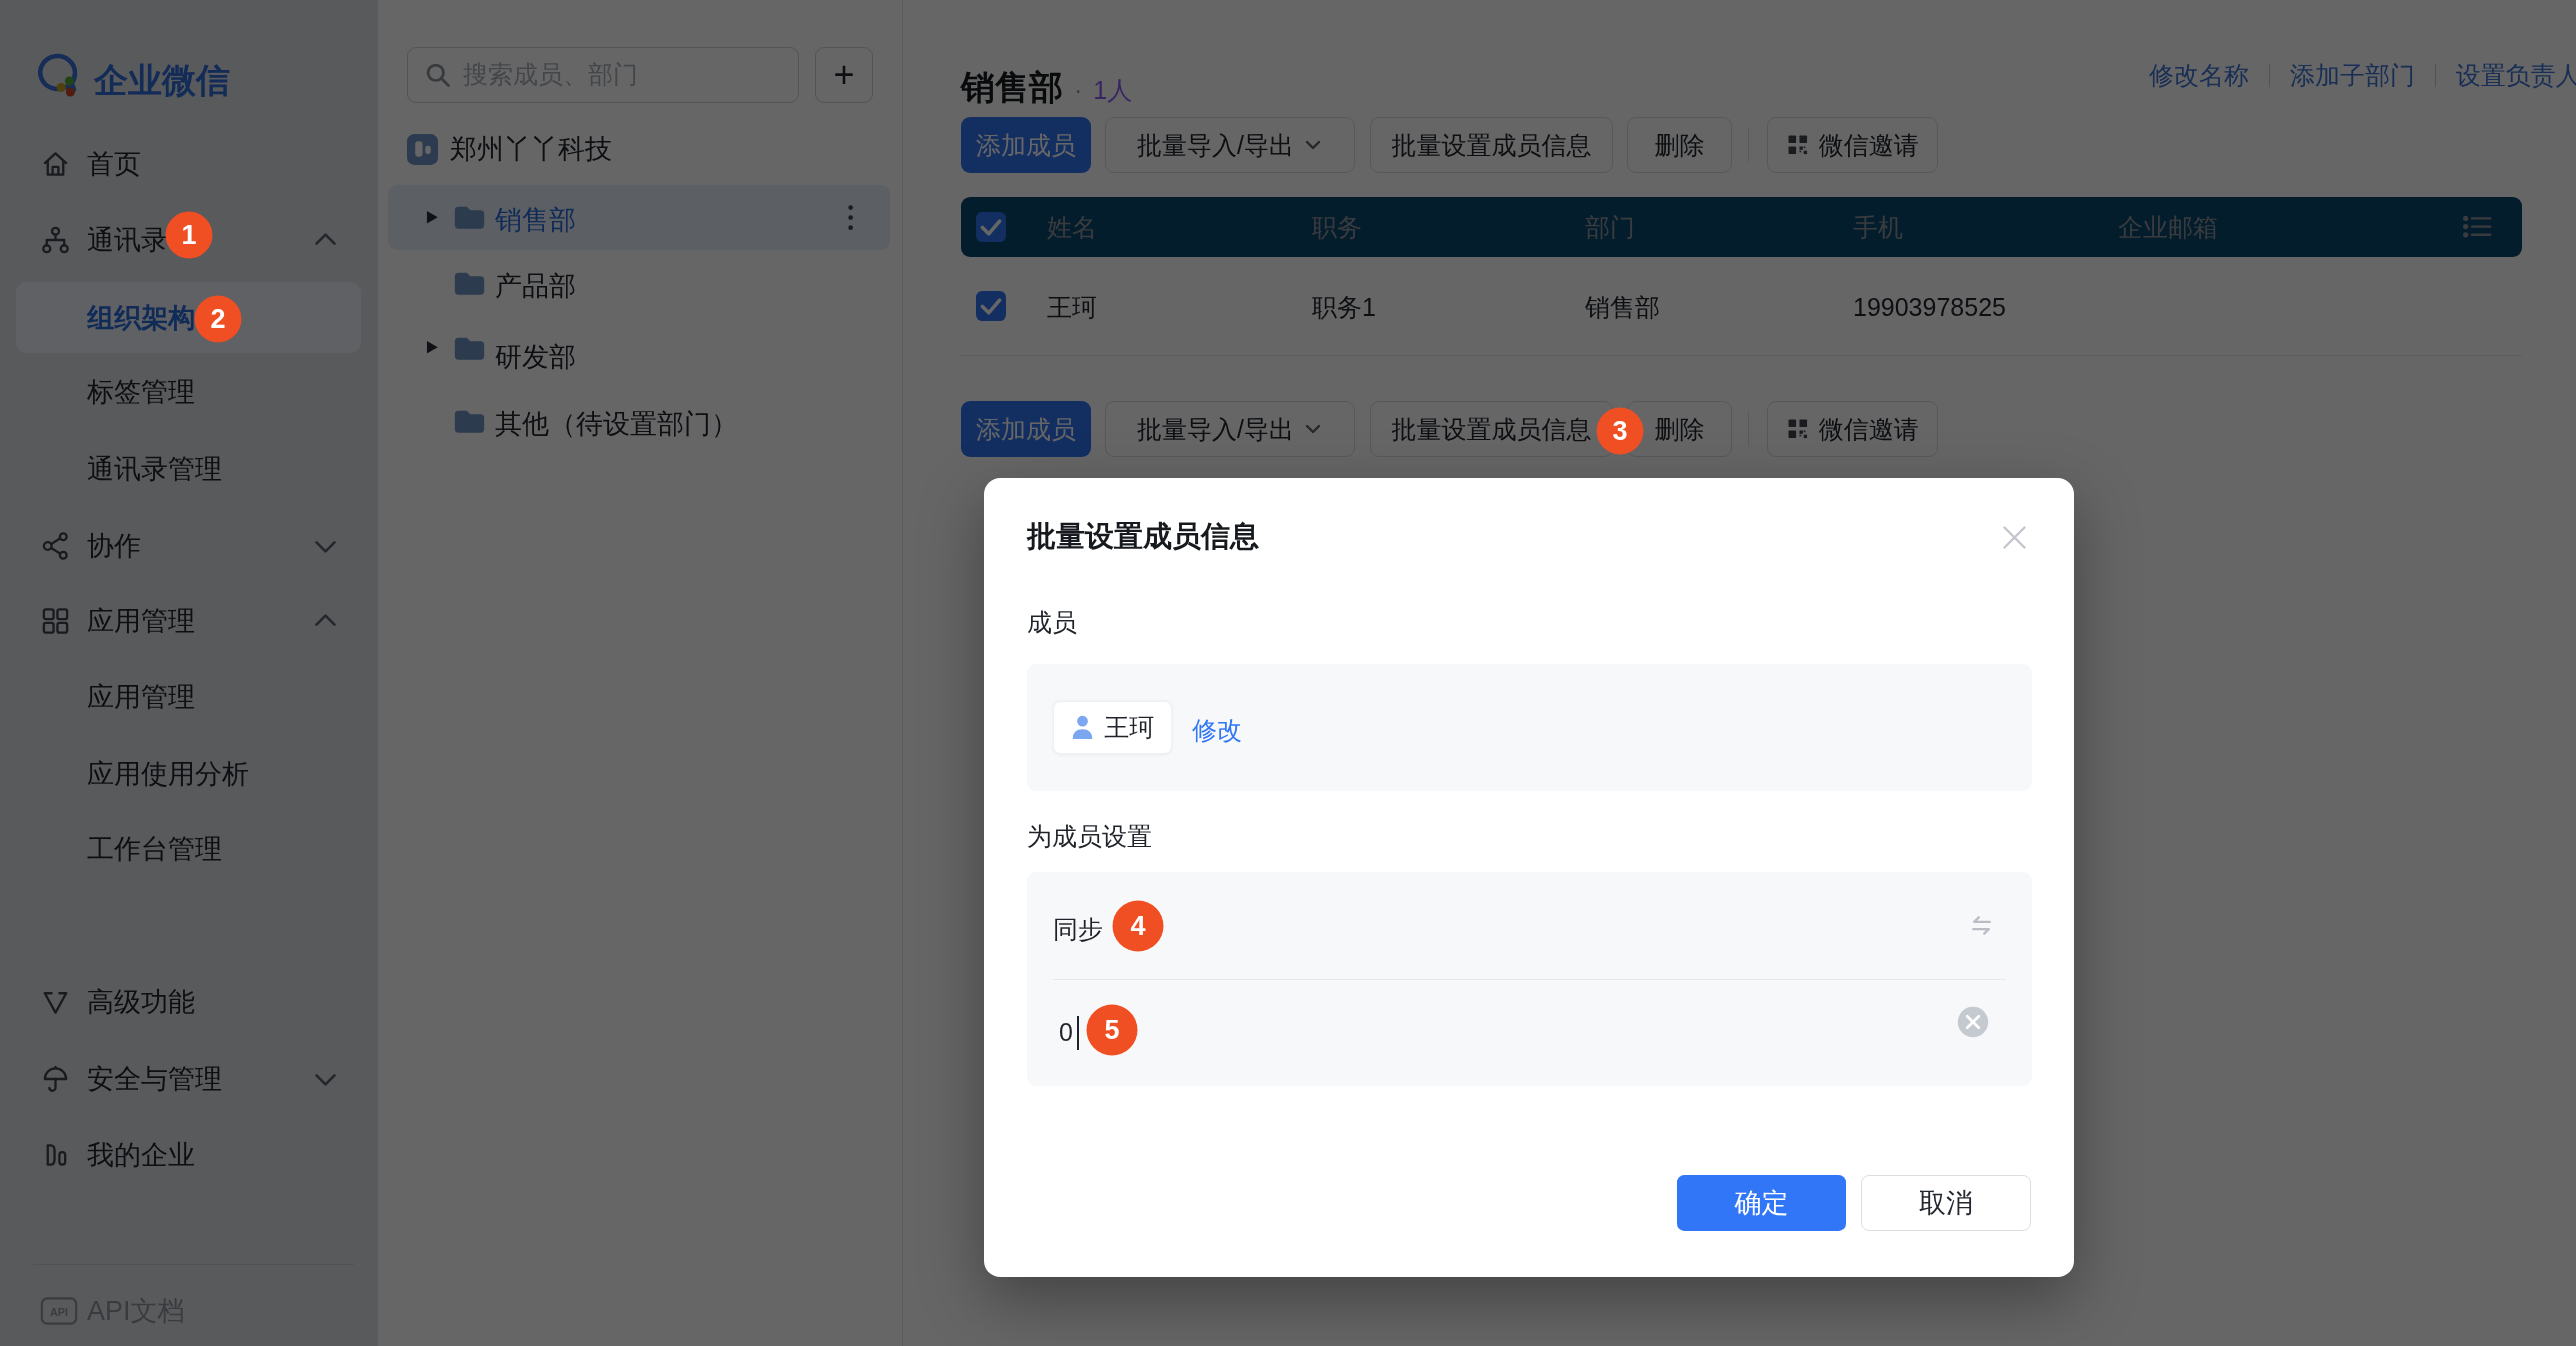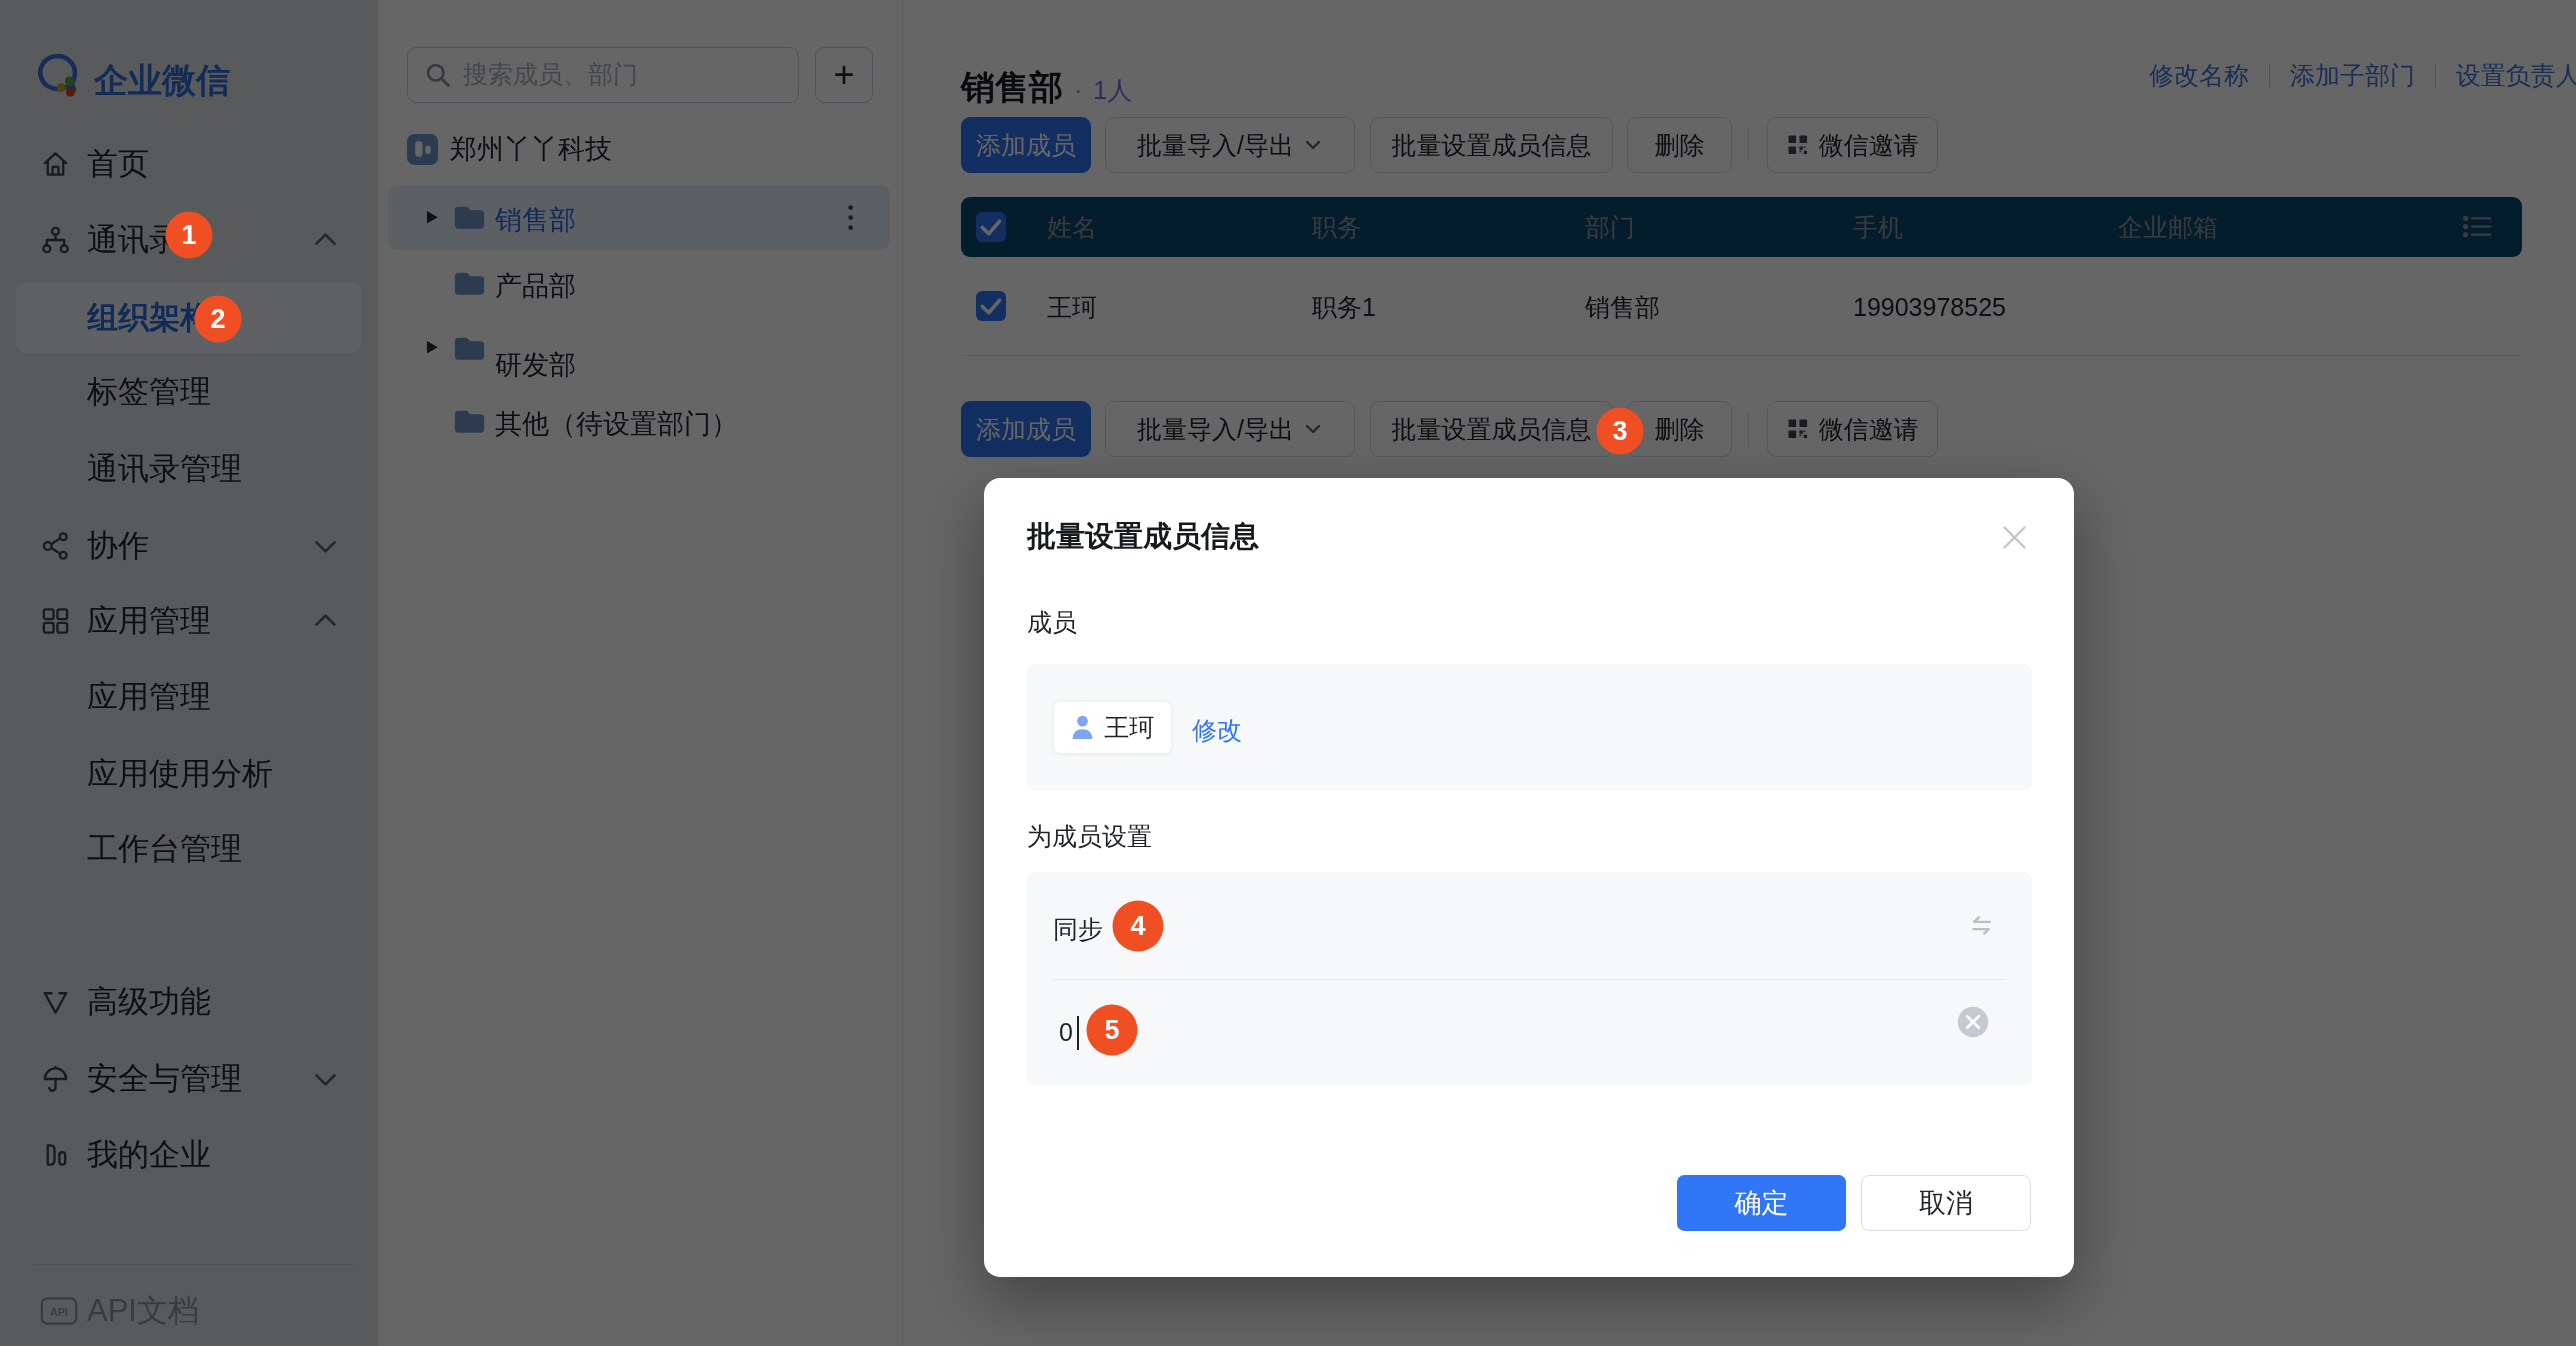--- a/index.html
+++ b/index.html
@@ -4,21 +4,21 @@
 <style>
   html,body{margin:0;padding:0;background:#fff;}
   #screen{position:relative;width:2576px;height:1347px;overflow:hidden;
     font-family:"Liberation Sans","DejaVu Sans",sans-serif;color:#23272E;}
   .abs{position:absolute;}
   
   #sidebar{position:absolute;left:0;top:0;width:378px;height:1347px;background:#DDE1E7;}
   .sb-item{position:absolute;left:0;width:378px;height:76px;}
   .sb-icon{position:absolute;left:40px;top:50%;transform:translateY(-50%);width:31px;height:31px;color:#3F454E;}
   .sb-icon svg{width:100%;height:100%;display:block;}
-  .sb-label{position:absolute;left:87px;top:50%;transform:translateY(-50%);font-size:31px;color:#23272E;white-space:nowrap;}
+  .sb-label{position:absolute;left:87px;top:50%;transform:translateY(-50%);font-size:27px;color:#23272E;white-space:nowrap;}
   .sb-chev{position:absolute;left:312px;top:50%;transform:translateY(-50%);width:27px;height:27px;color:#5A616B;}
   .sb-pill{position:absolute;left:16.3px;width:345px;height:71px;background:#EFF3FA;border-radius:11px;}
   .sb-active{color:#2B6BD9;font-weight:bold;}
   .lineicon{fill:none;stroke:currentColor;stroke-width:2.4;stroke-linecap:round;stroke-linejoin:round;}
   
   #treepanel{position:absolute;left:378px;top:0;width:525px;height:1347px;background:#FFFFFF;}
   #panel-divider{position:absolute;left:902px;top:0;width:0.9px;height:1347px;background:#E4E7EB;}
   .search-box{position:absolute;left:407px;top:47px;width:392px;height:56px;border:1.8px solid #CBD0D7;border-radius:9px;background:#fff;box-sizing:border-box;}
   .search-box input{position:absolute;left:53px;top:3.6px;width:317px;height:44px;border:none;outline:none;font-size:25px;color:#3b82f6;background:transparent;font-family:inherit;}
   .search-box input::placeholder{color:#A8AEB8;}
@@ -266,21 +266,21 @@
     <span class="abs" style="left:38px;top:25px;width:12.7px;height:14.5px;">
       <svg viewBox="0 0 14 16">
           <polygon points="1,1 13,8 1,15" fill="#2A2F36"></polygon>
         </svg>
     </span>
     <span class="abs" style="left:65px;top:19px;width:33px;height:27px;">
       <svg viewBox="0 0 36 30">
           <path d="M2 8 q0-4 4-4 h9 l4 4 h11 q4 0 4 4 v12 q0 4-4 4 H6 q-4 0-4-4 z" fill="#6E93C4"></path>
         </svg>
     </span>
-    <span class="abs tree-row-label" style="left:107px;top:32px;">研发部</span>
+    <span class="abs tree-row-label" style="left:107px;top:24px;">研发部</span>
   </div>
 
   <div class="abs" style="left:388px;top:388px;width:502px;height:65px;">
     <span class="abs" style="left:65px;top:19px;width:33px;height:27px;">
       <svg viewBox="0 0 36 30">
           <path d="M2 8 q0-4 4-4 h9 l4 4 h11 q4 0 4 4 v12 q0 4-4 4 H6 q-4 0-4-4 z" fill="#6E93C4"></path>
         </svg>
     </span>
     <span class="abs tree-row-label" style="left:107px;top:18px;">其他（待设置部门）</span>
   </div>

